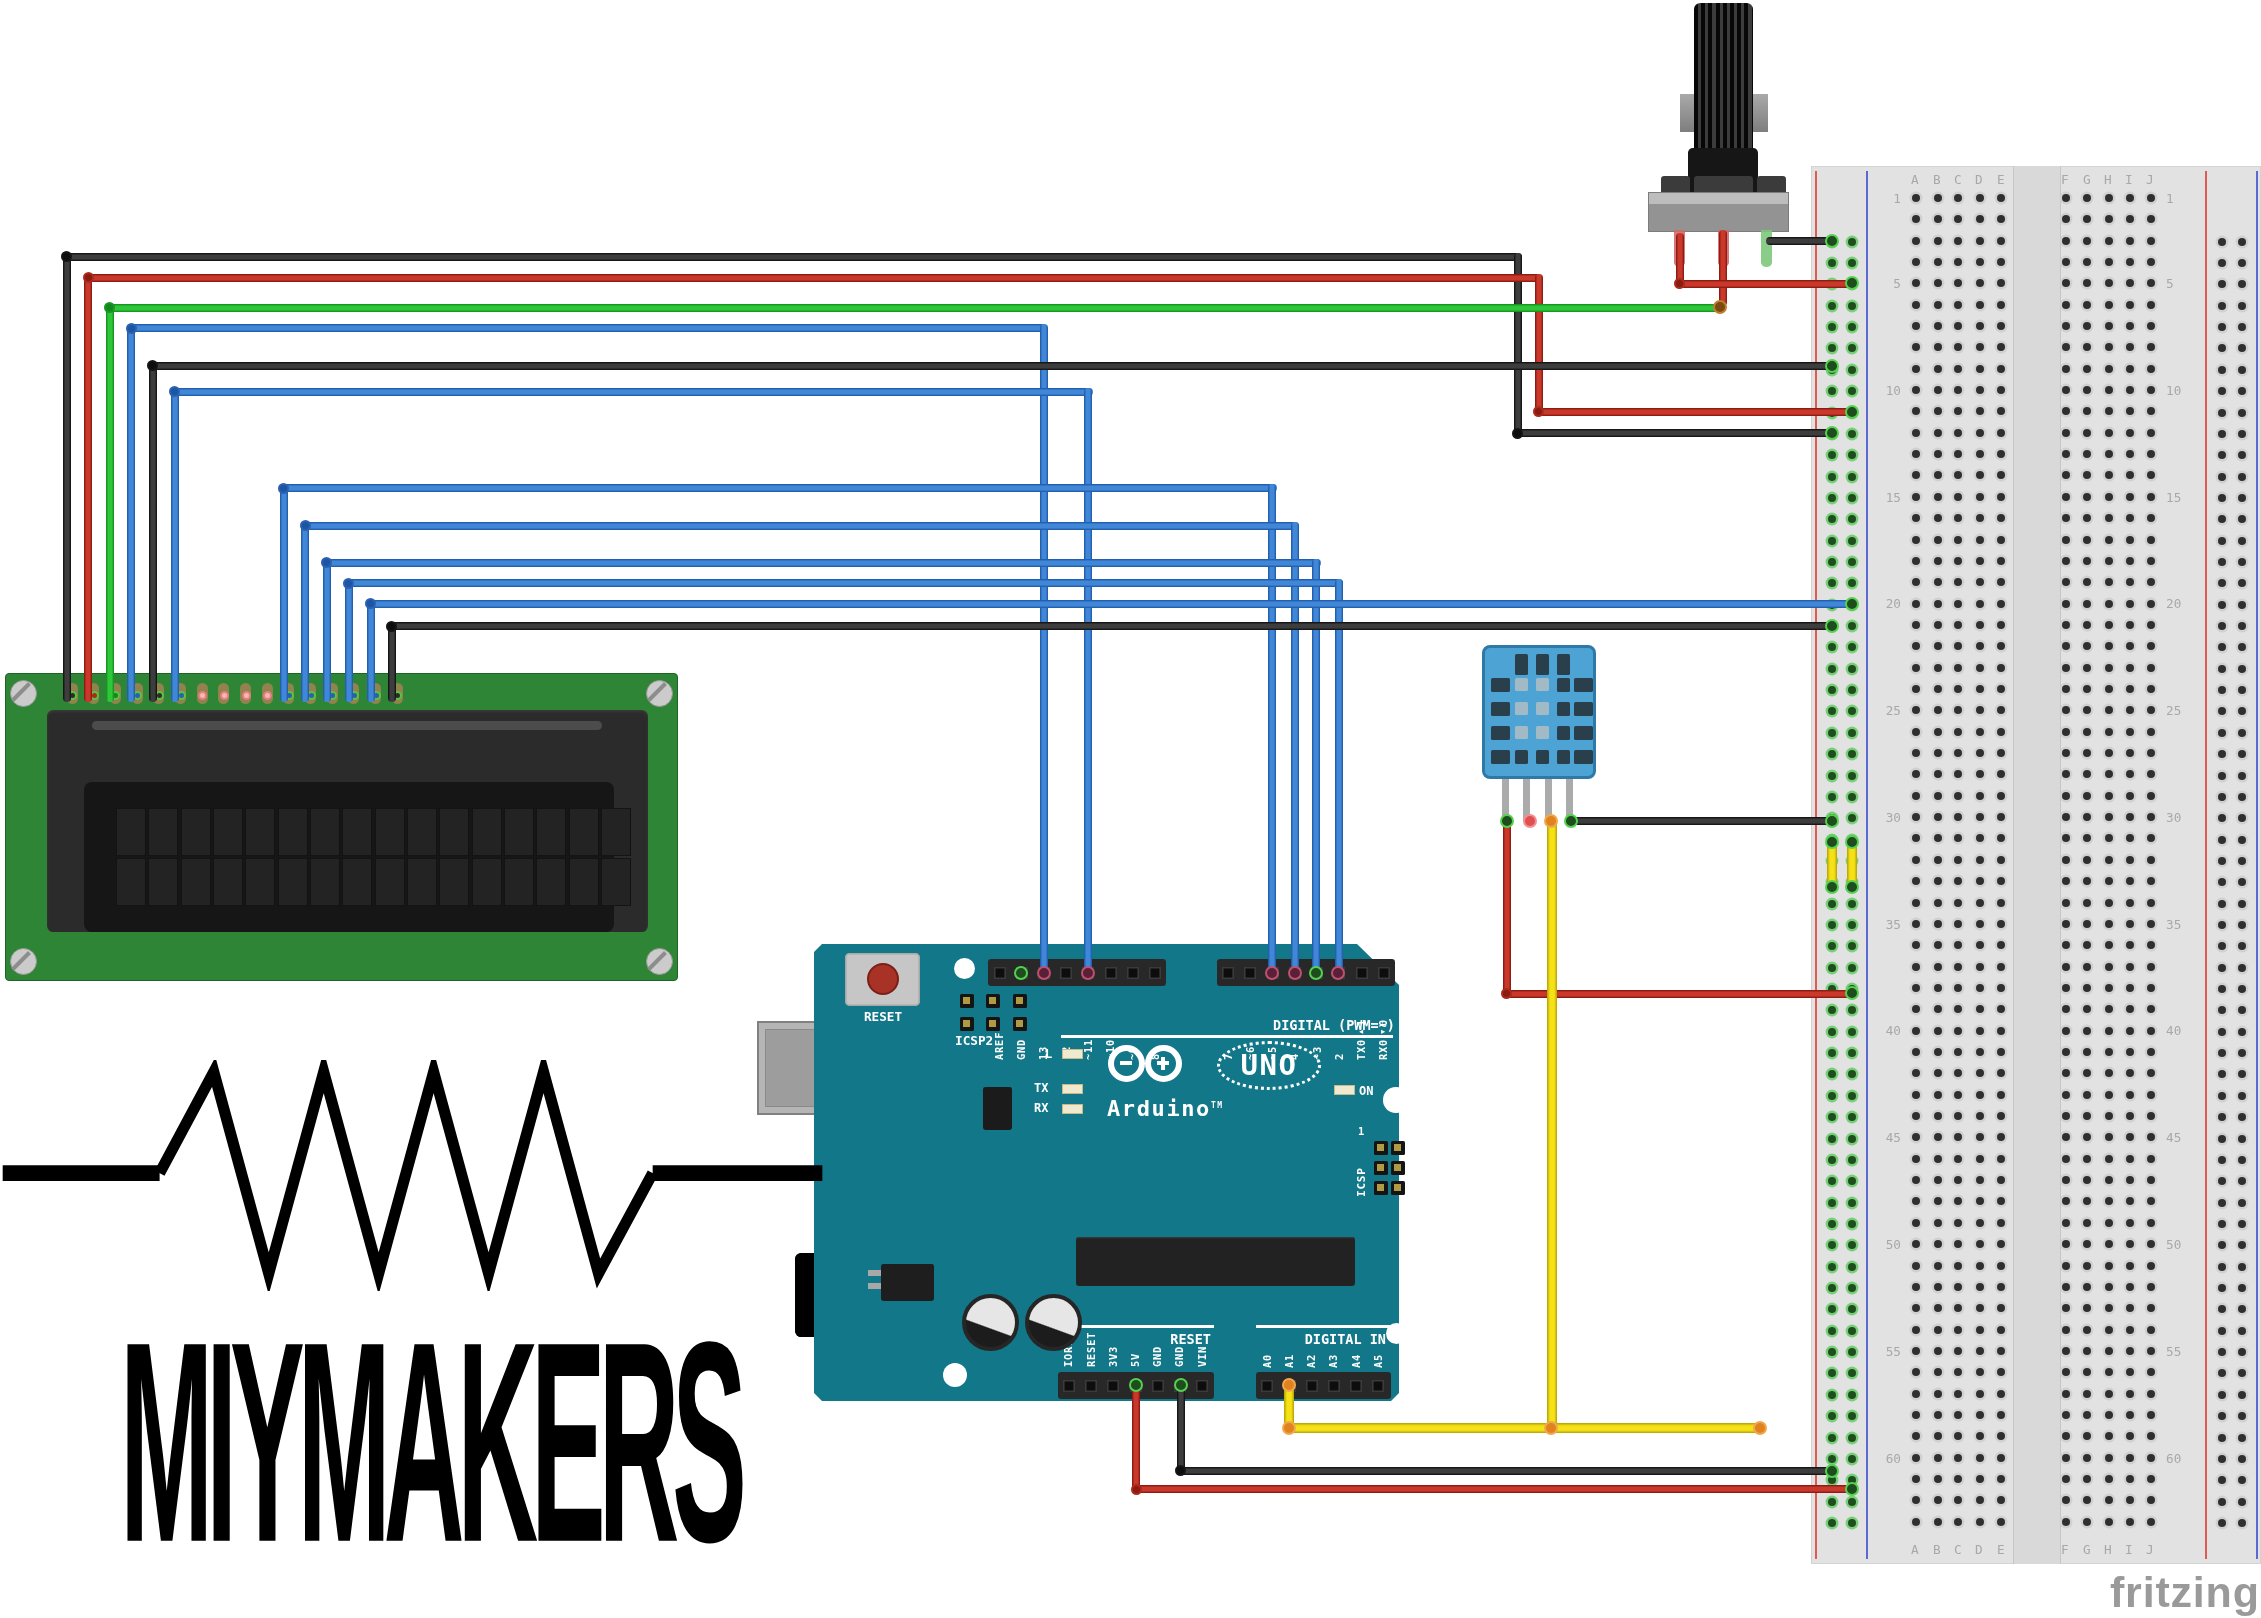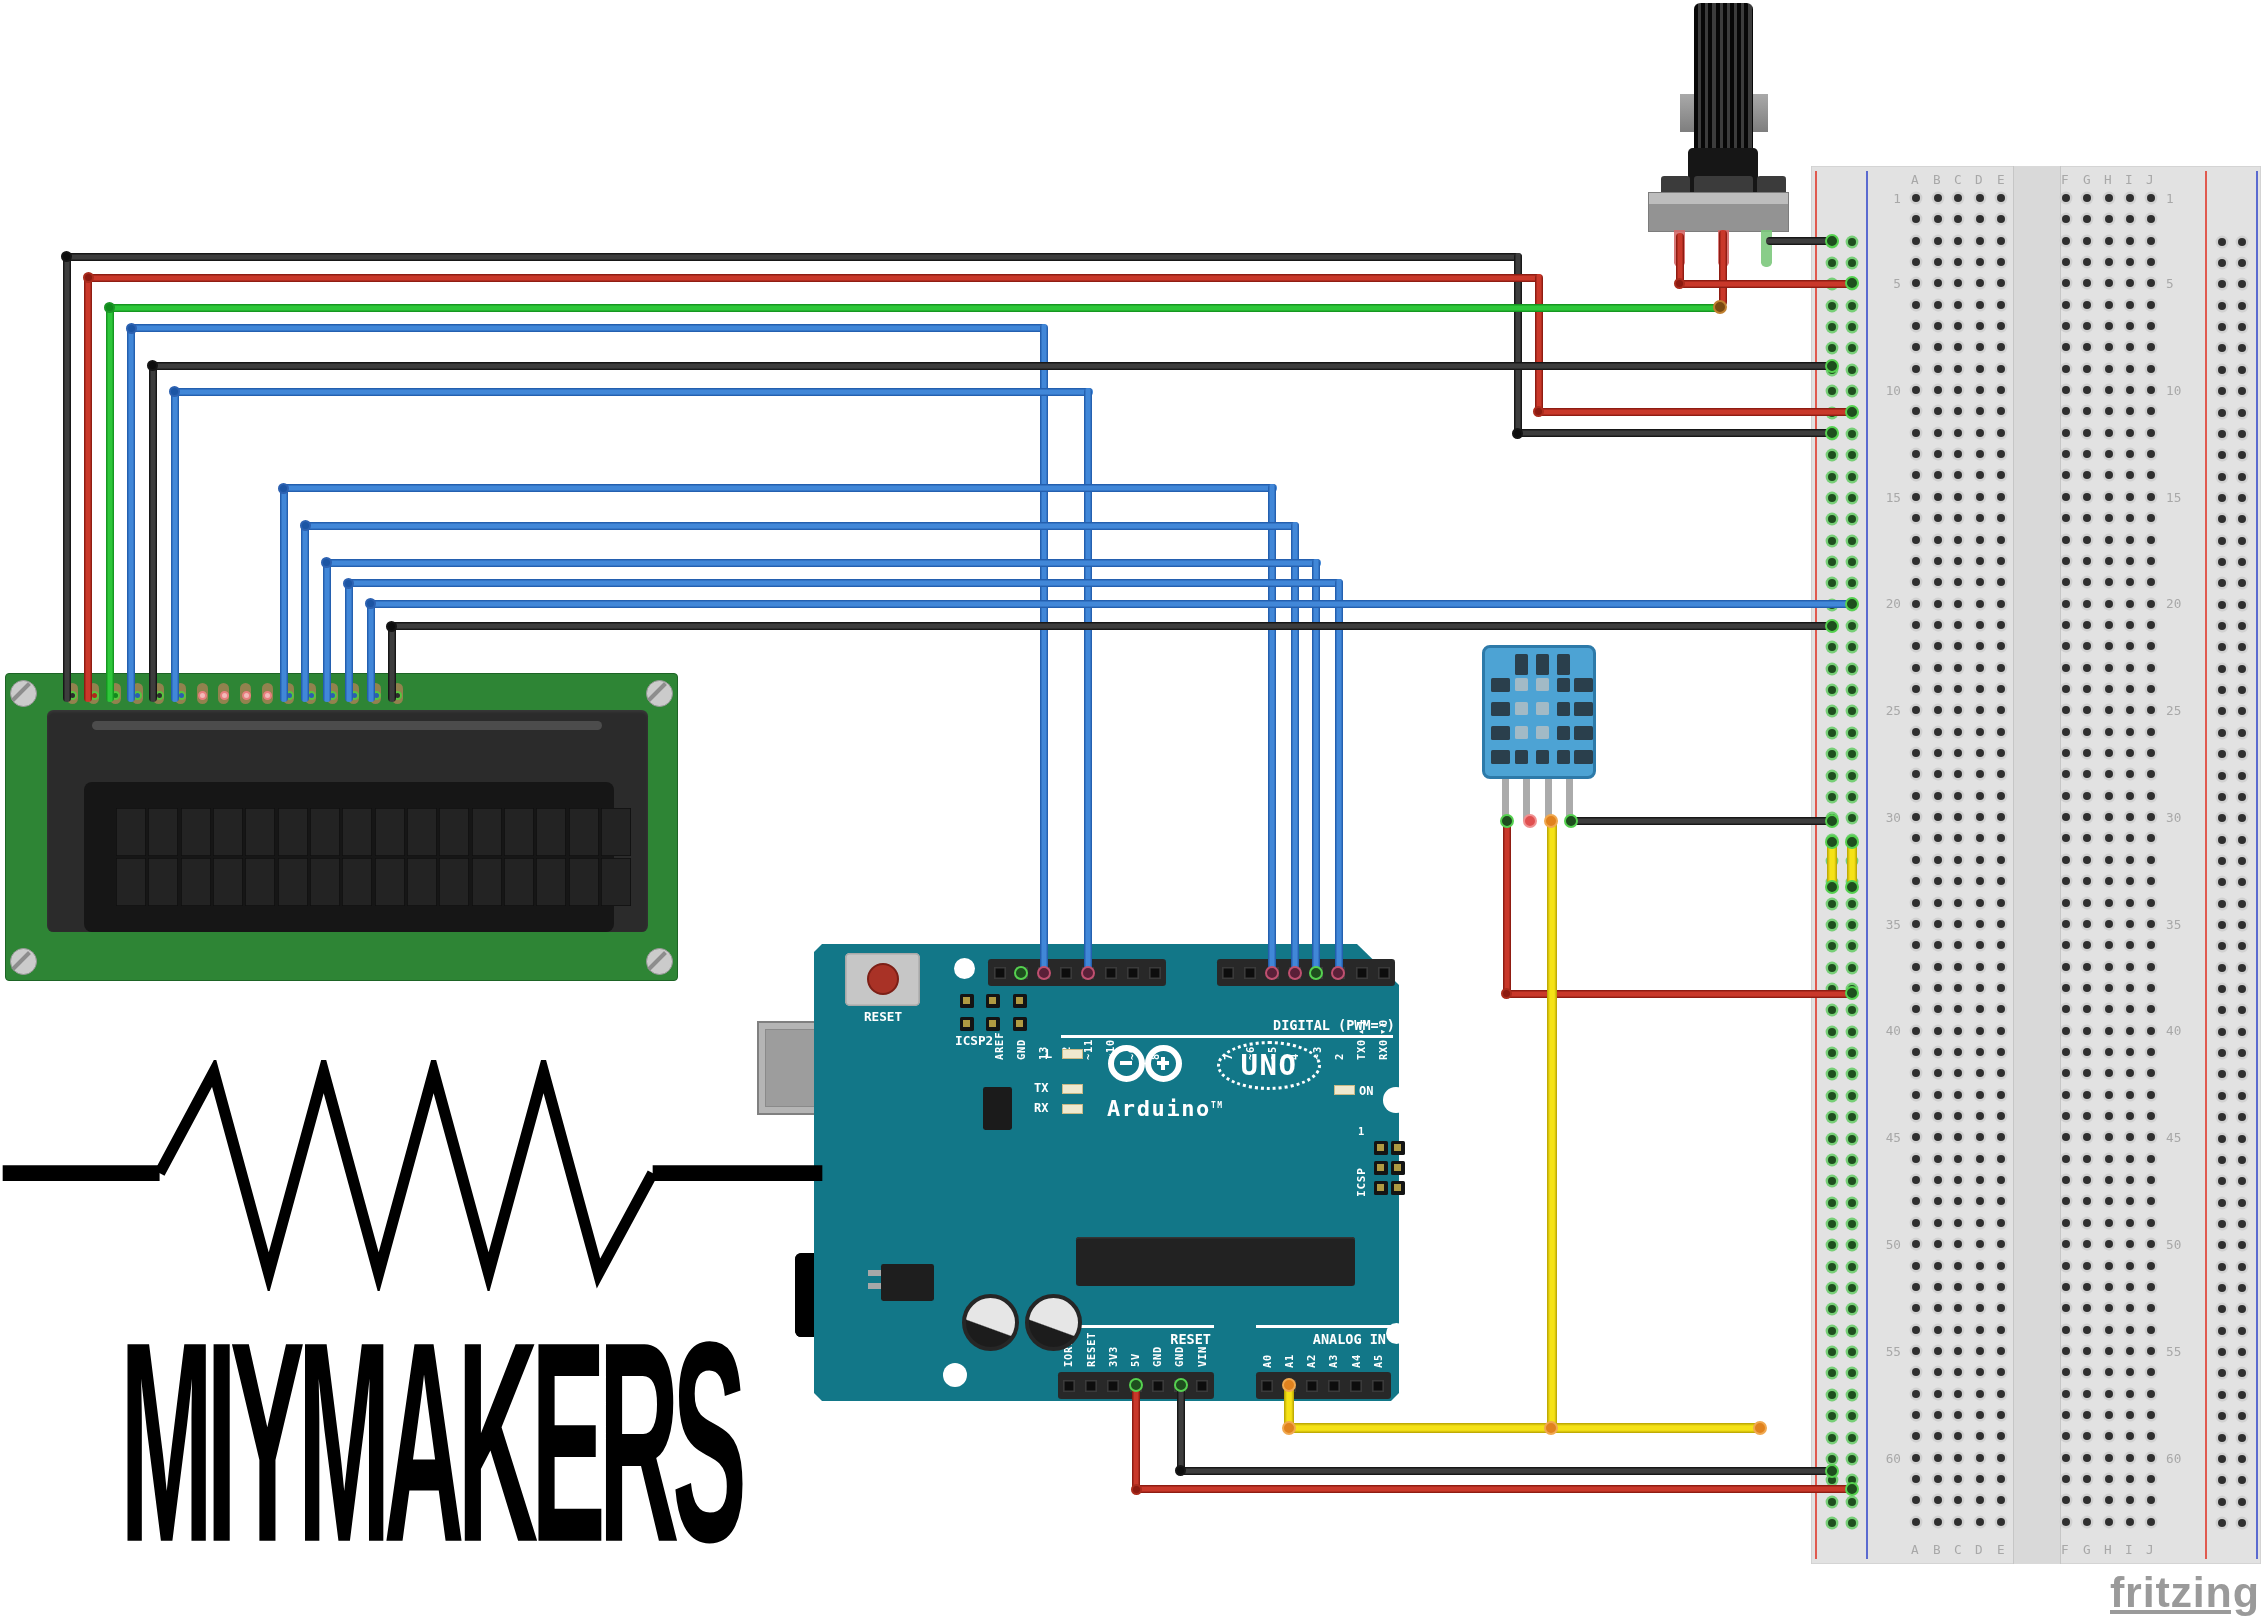--- a/index.html
+++ b/index.html
@@ -64,21 +64,21 @@
   
   .wire{position:absolute;}
   .wire.h{border-radius:4.8px;}
   .wire.v{border-radius:4.8px;}
   .dot{position:absolute;border-radius:50%;box-sizing:border-box;}
   
   #miymakers{left:120px;top:1278px;width:590px;height:239px;color:#000;font-weight:800;
      font-family:"Liberation Sans",sans-serif;font-size:112px;letter-spacing:-7.2px;
      transform:scale(1,2.55);transform-origin:left top;white-space:nowrap;}
   #fritzing{left:2110px;top:1568px;font-size:43px;font-weight:bold;color:#9a9a9a;letter-spacing:0.8px;
-     font-family:"Liberation Sans",sans-serif;text-decoration:underline;}
+     font-family:"Liberation Sans",sans-serif;}
 </style>
 </head>
 <body>
 
 <div id="canvas">
 
   <div id="breadboard" class="abs">
     <div class="rail-line" style="left:4px;background:#e05a4f;"></div>
     <div class="rail-line" style="left:55px;background:#5a6ad0;"></div>
     <div class="rail-line" style="left:394px;background:#e05a4f;"></div>
@@ -1233,21 +1233,21 @@
   <div class="ard-txt" style="left:1045px;top:1047px;font-size:12px;">L</div>
   <div class="ard-txt" style="left:1034px;top:1081px;font-size:12px;">TX</div>
   <div class="ard-txt" style="left:1034px;top:1101px;font-size:12px;">RX</div>
   <div class="ard-txt" style="left:1359px;top:1084px;font-size:12px;">ON</div>
 
   <div class="ard-txt" style="left:1194px;top:1017px;width:201px;text-align:right;font-size:13.5px;">DIGITAL (PWM=~)</div>
   <div class="white-line" style="left:1061px;top:1035px;width:332px;"></div>
   <div class="white-line" style="left:1058px;top:1325px;width:156px;"></div>
   <div class="white-line" style="left:1256px;top:1325px;width:135px;"></div>
   <div class="ard-txt" style="left:1115px;top:1331px;width:96px;text-align:right;font-size:13.5px;">RESET</div>
-  <div class="ard-txt" style="left:1268px;top:1331px;width:118px;text-align:right;font-size:13.5px;">ANALOG IN</div>
+  <div class="ard-txt" style="left:1268px;top:1331px;width:118px;text-align:right;font-size:13.5px;">DIGITAL IN</div>
 
   <div id="icsp2-pins">
       <div class="icsp-pin" style="left: 960px; top: 994px;"></div>
       <div class="icsp-pin" style="left: 960px; top: 1017px;"></div>
       <div class="icsp-pin" style="left: 986px; top: 994px;"></div>
       <div class="icsp-pin" style="left: 986px; top: 1017px;"></div>
       <div class="icsp-pin" style="left: 1013px; top: 994px;"></div>
       <div class="icsp-pin" style="left: 1013px; top: 1017px;"></div>
     </div>
   <div class="ard-txt" style="left:955px;top:1033px;font-size:12.7px;">ICSP2</div>

